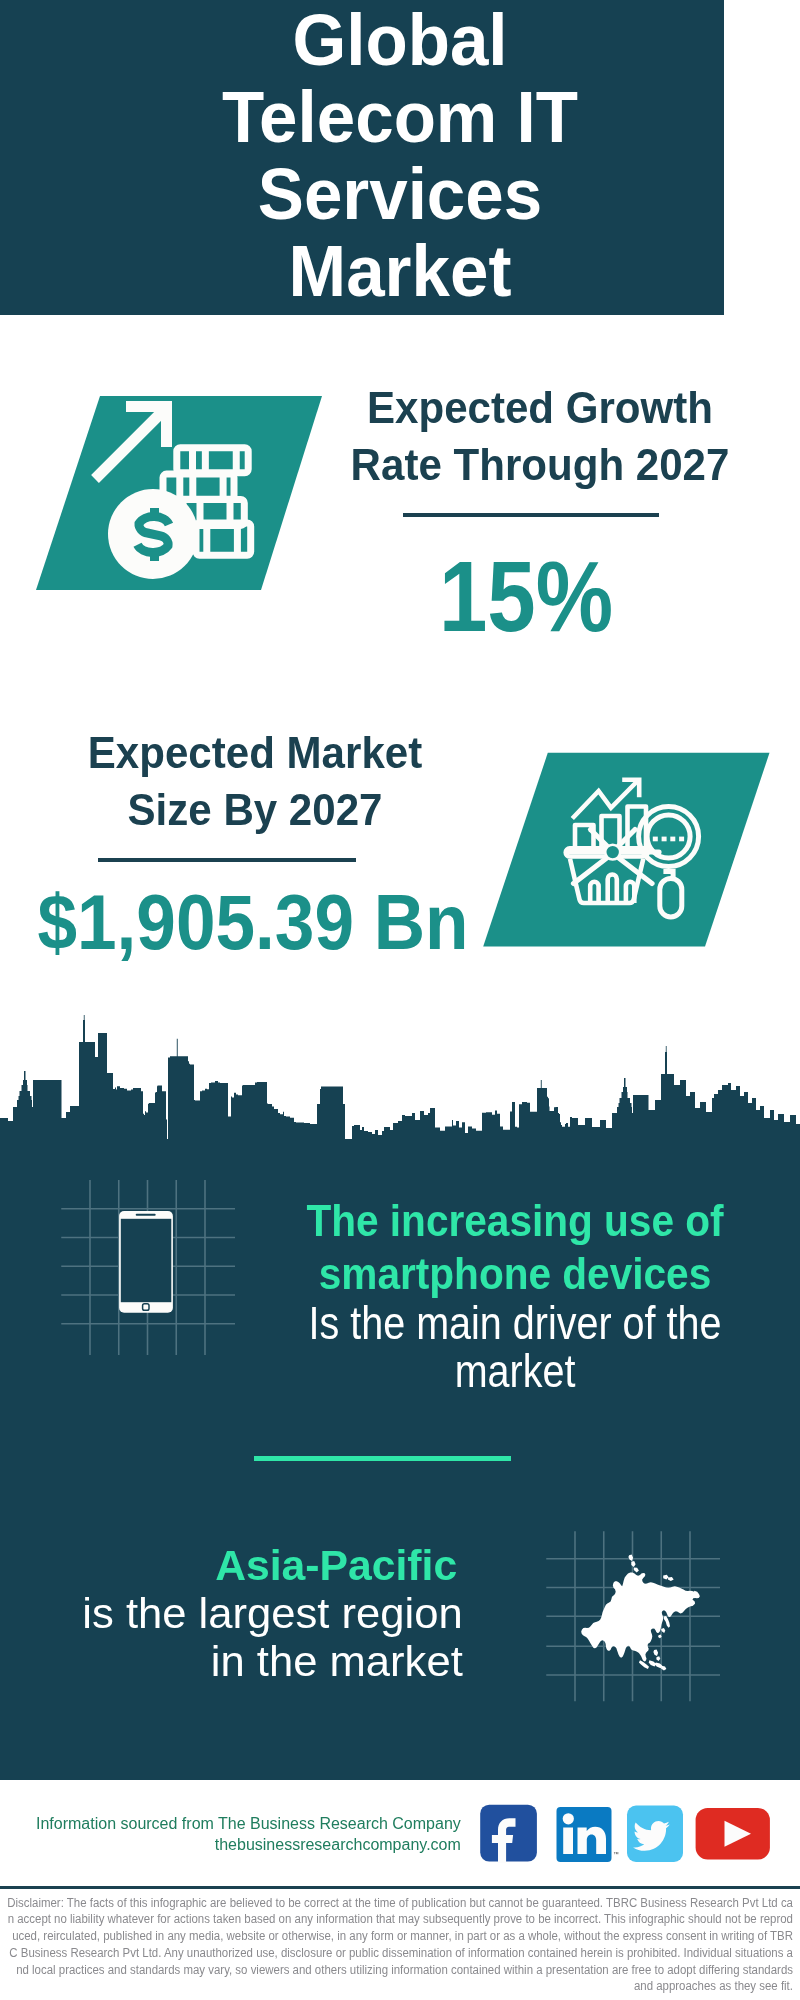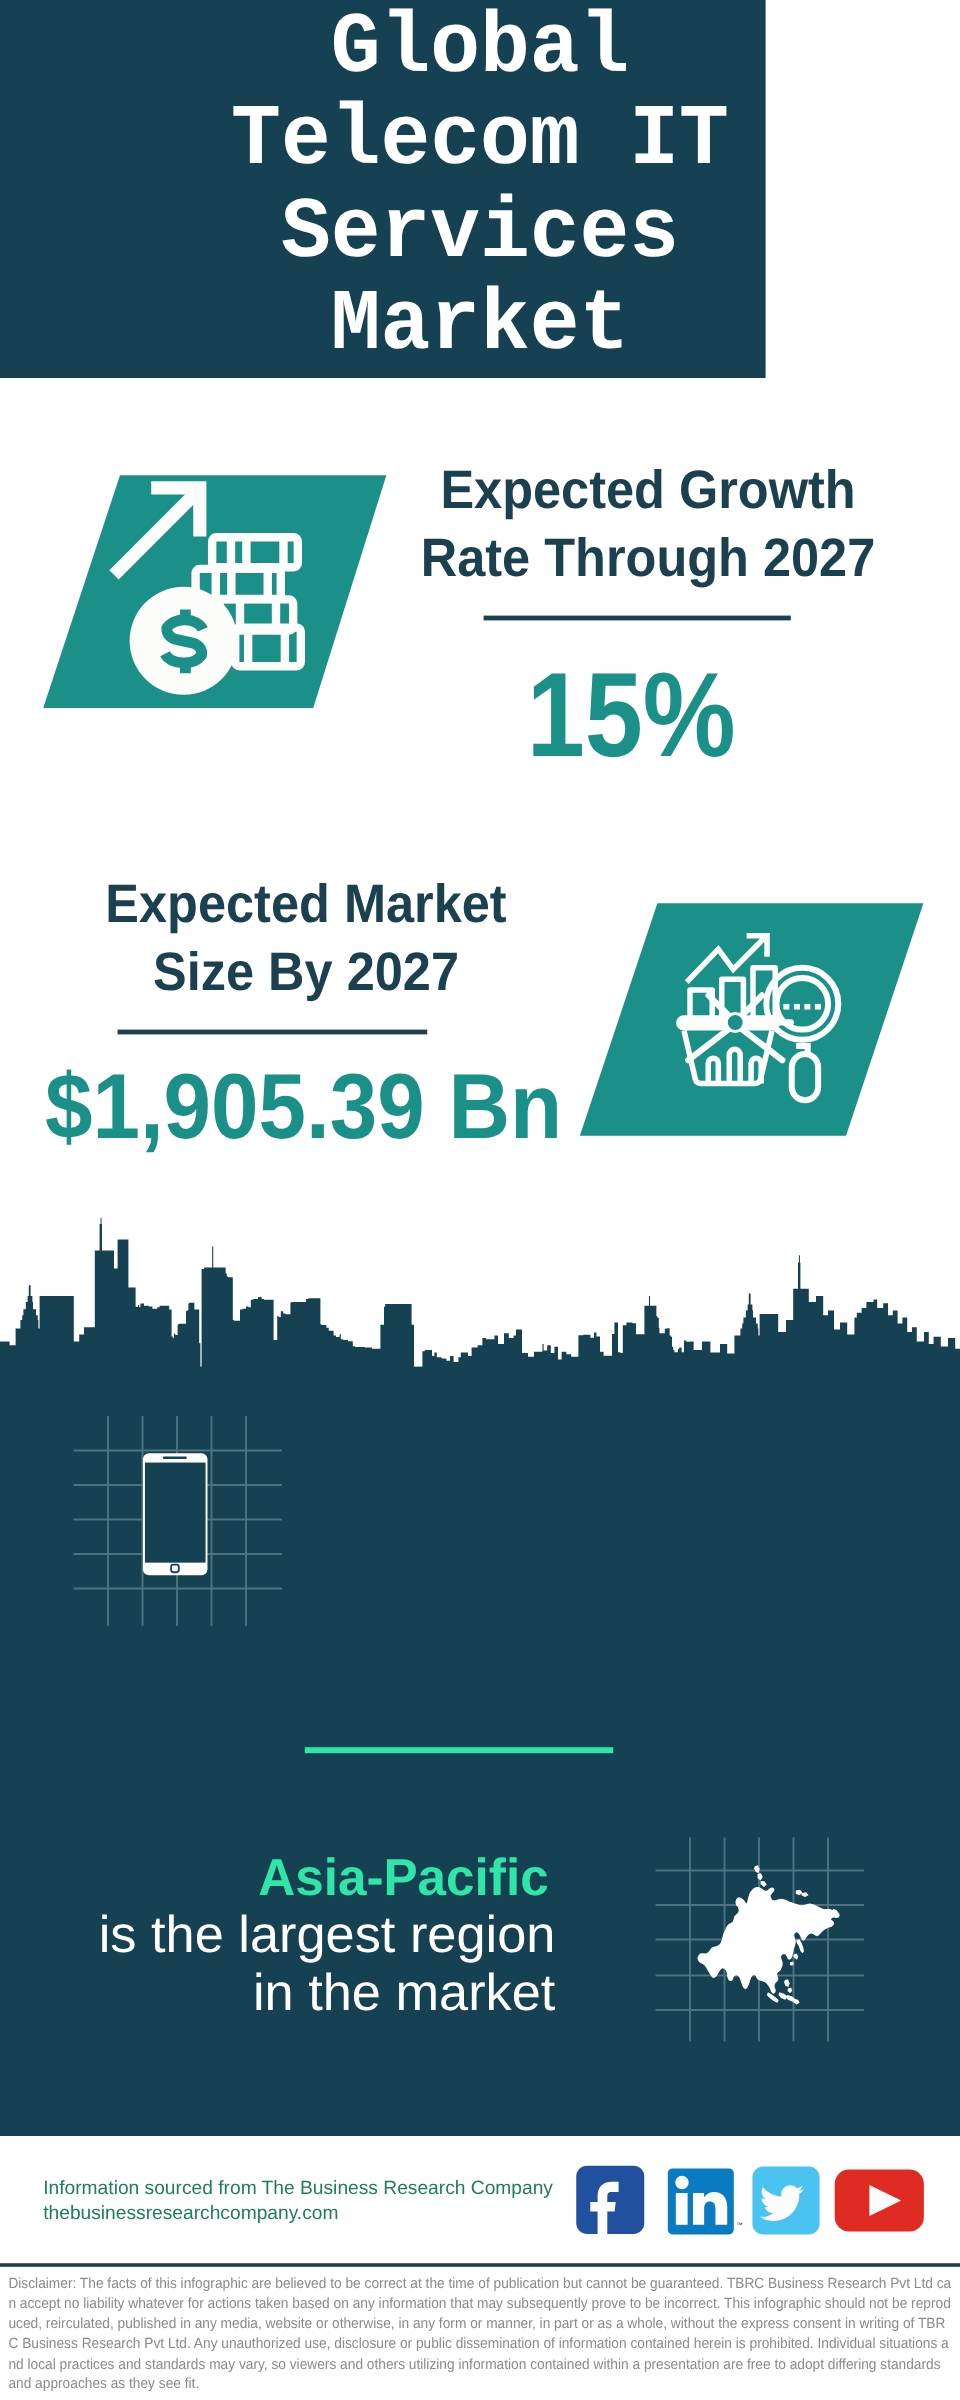--- a/index.html
+++ b/index.html
@@ -1,20 +1,20 @@
 <!DOCTYPE html>
 <html><head>
 <meta charset="utf-8">
 <style>
   html,body{margin:0;padding:0;}
   body{width:800px;height:2000px;background:#ffffff;font-family:"Liberation Sans",sans-serif;overflow:hidden;}
   .page{position:relative;width:800px;height:2000px;overflow:hidden;background:#ffffff;}
 
   
-  .header{position:absolute;left:0;top:0;width:638px;height:315px;background:#164152;font-family:Liberation Mono, monospace;}
+  .header{position:absolute;left:0;top:0;width:724px;height:315px;background:#164152;}
   .header-title{position:absolute;left:100px;top:2px;width:600px;text-align:center;color:#ffffff;
                 font-size:72px;font-weight:bold;line-height:77px;}
   .header-title>div{transform:scaleX(0.96);}
 
   
   .s1-icon{position:absolute;left:36px;top:390px;}
   .s1-text{position:absolute;left:320px;top:379px;width:440px;text-align:center;color:#1b4150;
            font-size:45px;font-weight:bold;line-height:57px;transform:scaleX(0.935);}
   .s1-rule{position:absolute;left:403px;top:513px;width:256px;height:4px;background:#1b4150;}
   .s1-value{position:absolute;left:326px;top:546px;width:400px;text-align:center;color:#1b9089;
@@ -39,21 +39,21 @@
   .s3-rest{display:block;color:#ffffff;font-size:45.3px;line-height:48px;transform:scaleX(0.872);}
   .s3-rule{position:absolute;left:254px;top:1456px;width:257px;height:5px;background:#2fe6a8;}
 
   
   .s4-text{position:absolute;left:60px;top:1540px;width:400px;text-align:right;}
   .s4-hl{display:block;color:#2fe6a8;font-size:43.3px;font-weight:bold;line-height:50.4px;transform:scaleX(0.986);}
   .s4-rest{display:block;color:#ffffff;font-size:43px;line-height:47.3px;transform:scaleX(1.014);}
   .s4-icon{position:absolute;left:540px;top:1505px;}
 
   
-  .footer{position:absolute;left:0;top:1795px;width:800px;height:205px;background:#ffffff;}
+  .footer{position:absolute;left:0;top:1795px;width:800px;height:205px;background:#ffffff;text-align:right;}
   .f-src{position:absolute;left:36px;top:19px;color:#1f7d5e;font-size:16px;line-height:20.8px;}
   .social{position:absolute;left:478px;top:7px;}
   .f-rule{position:absolute;left:0;top:91px;width:800px;height:3px;background:#1b4150;}
   .disclaimer{position:absolute;left:7px;top:99.5px;width:844.7px;color:#8a8a8e;font-size:12.3px;line-height:16.75px;word-break:break-all;transform:scaleX(0.9305);transform-origin:0 0;}
 </style>
 </head>
 <body>
 
 <div class="page">
 
@@ -153,20 +153,24 @@
         <line x1="61.25" y1="1237.5" x2="235" y2="1237.5"></line>
         <line x1="61.25" y1="1266.25" x2="235" y2="1266.25"></line>
         <line x1="61.25" y1="1295" x2="235" y2="1295"></line>
         <line x1="61.25" y1="1323.75" x2="235" y2="1323.75"></line>
     </g>
     <rect x="119.1" y="1211.1" width="53.8" height="101.6" rx="5" fill="#fcfcfa"></rect>
     <rect x="120.8" y="1218.8" width="50.5" height="83.4" fill="#164152"></rect>
     <rect x="135.7" y="1213.8" width="20" height="2" rx="1" fill="#164152"></rect>
     <rect x="142.6" y="1303.8" width="6.4" height="6.4" rx="1.8" fill="none" stroke="#164152" stroke-width="1.5"></rect>
   </svg>
+  <div class="s3-text">
+    <span class="s3-hl">The increasing use of smartphone devices</span>
+    <span class="s3-rest">Is the main driver of the market</span>
+  </div>
   <div class="s3-rule"></div>
 
   <div class="s4-text">
     <span class="s4-hl">Asia-Pacific</span>
     <span class="s4-rest">is the largest region in the market</span>
   </div>
   <svg class="s4-icon" viewBox="540 1505 200 200" width="200" height="200">
     <g stroke="#4e7280" stroke-width="1.6">
       <line x1="575" y1="1531.25" x2="575" y2="1701.25"></line>
         <line x1="603.75" y1="1531.25" x2="603.75" y2="1701.25"></line>

